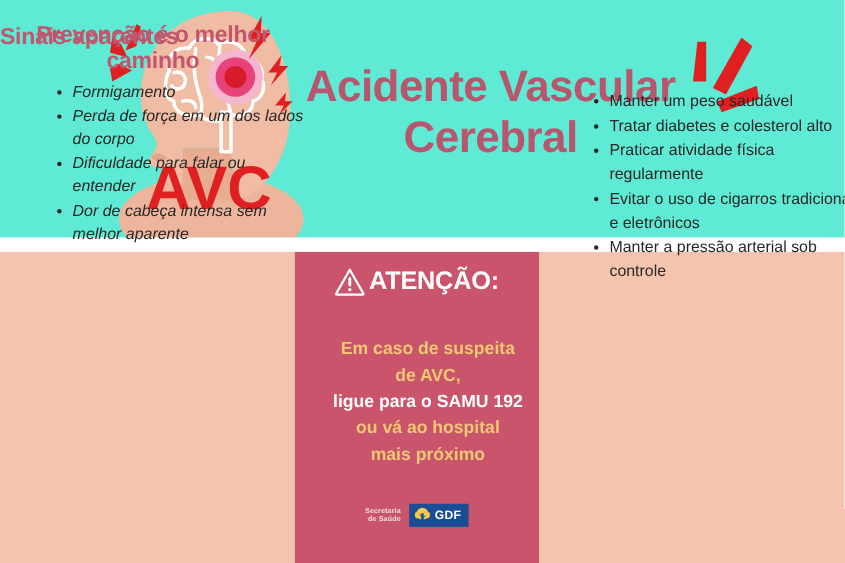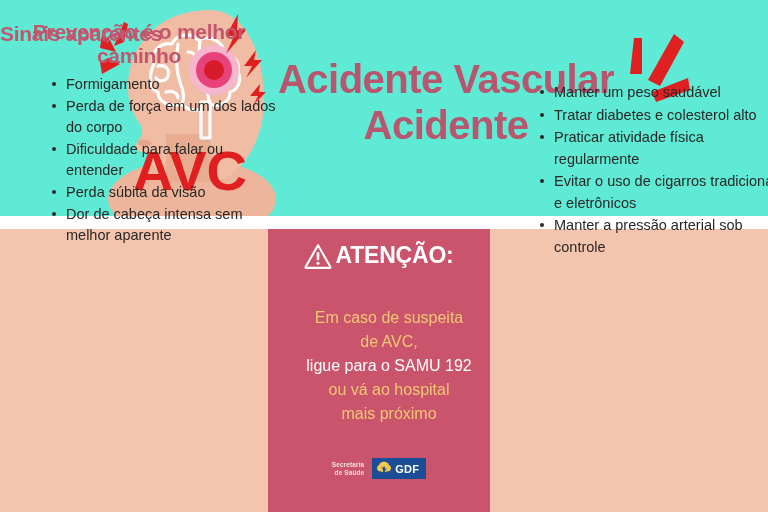--- a/index.html
+++ b/index.html
@@ -134,20 +134,21 @@
     height: 4px;
     border-radius: 50%;
     background: #2A2726;
   }
   .bullets-left {
     left: 30px;
     top: 74px;
     width: 225px;
     font-size: 14.5px;
     line-height: 21px;
+    font-style: italic;
   }
   .bullets-right {
     left: 518px;
     top: 82px;
     width: 248px;
     font-size: 14.5px;
     line-height: 21.5px;
   }
 
   
@@ -168,21 +169,21 @@
     font-size: 23px;
     letter-spacing: -0.2px;
   }
 
   .center-msg {
     position: absolute;
     left: 268px;
     top: 306px;
     width: 242px;
     text-align: center;
-    font-weight: normal;
+    font-weight: bold;
     font-size: 16px;
     line-height: 24px;
   }
   .msg-yellow { color: #F2C873; display: block; }
   .msg-white  { color: #ffffff; display: block; }
 
   
   .logo-wrap {
     position: absolute;
     left: 268px;
@@ -266,21 +267,21 @@
         <path d="M32 18 L22 42 L32 38 L36 20 Z"></path>
         <path d="M10 30 L8 44 L24 48 L18 36 Z"></path>
         <path d="M8 58 L10 70 L28 60 L16 54 Z"></path>
       </g>
 
       <text x="98" y="186" text-anchor="middle" fill="#E02020" font-family="Liberation Sans, sans-serif" font-size="56" font-weight="bold">AVC</text>
     </svg>
 
     <div class="title-block">
       <span class="title-line">Acidente Vascular</span>
-      <span class="title-line">Acidente</span>
+      <span class="title-line">Cerebral</span>
     </div>
 
     <svg class="burst" viewBox="0 0 80 76">
       <g fill="#E02020">
         <path d="M22 8 L18 44 L30 44 L30 8 Z"></path>
         <path d="M62 4 L36 50 L48 56 L72 12 Z"></path>
         <path d="M76 48 L40 62 L44 72 L78 60 Z"></path>
       </g>
     </svg>
   </div>
@@ -289,21 +290,20 @@
 
   <div class="panel panel-left"></div>
   <div class="panel panel-center"></div>
   <div class="panel panel-right"></div>
 
   <div class="section-title section-title-left">Sinais aparentes</div>
   <ul class="bullets bullets-left">
     <li>Formigamento</li>
     <li>Perda de força em um dos lados do corpo</li>
     <li>Dificuldade para falar ou entender</li>
-    <li>Perda súbita da visão</li>
     <li>Dor de cabeça intensa sem melhor aparente</li>
   </ul>
 
   <div class="atencao-row">
     <svg class="warn-icon" width="28" height="26" viewBox="0 0 28 26">
       <path d="M14 2.2 L26.2 23.6 Q27 24.9 25.6 24.9 L2.4 24.9 Q1 24.9 1.8 23.6 Z" fill="none" stroke="#ffffff" stroke-width="2.1" stroke-linejoin="round"></path>
       <rect x="12.7" y="9" width="2.6" height="8.4" rx="1.3" fill="#ffffff"></rect>
       <circle cx="14" cy="20.3" r="1.5" fill="#ffffff"></circle>
     </svg>
     <span class="atencao-text">ATENÇÃO:</span>

